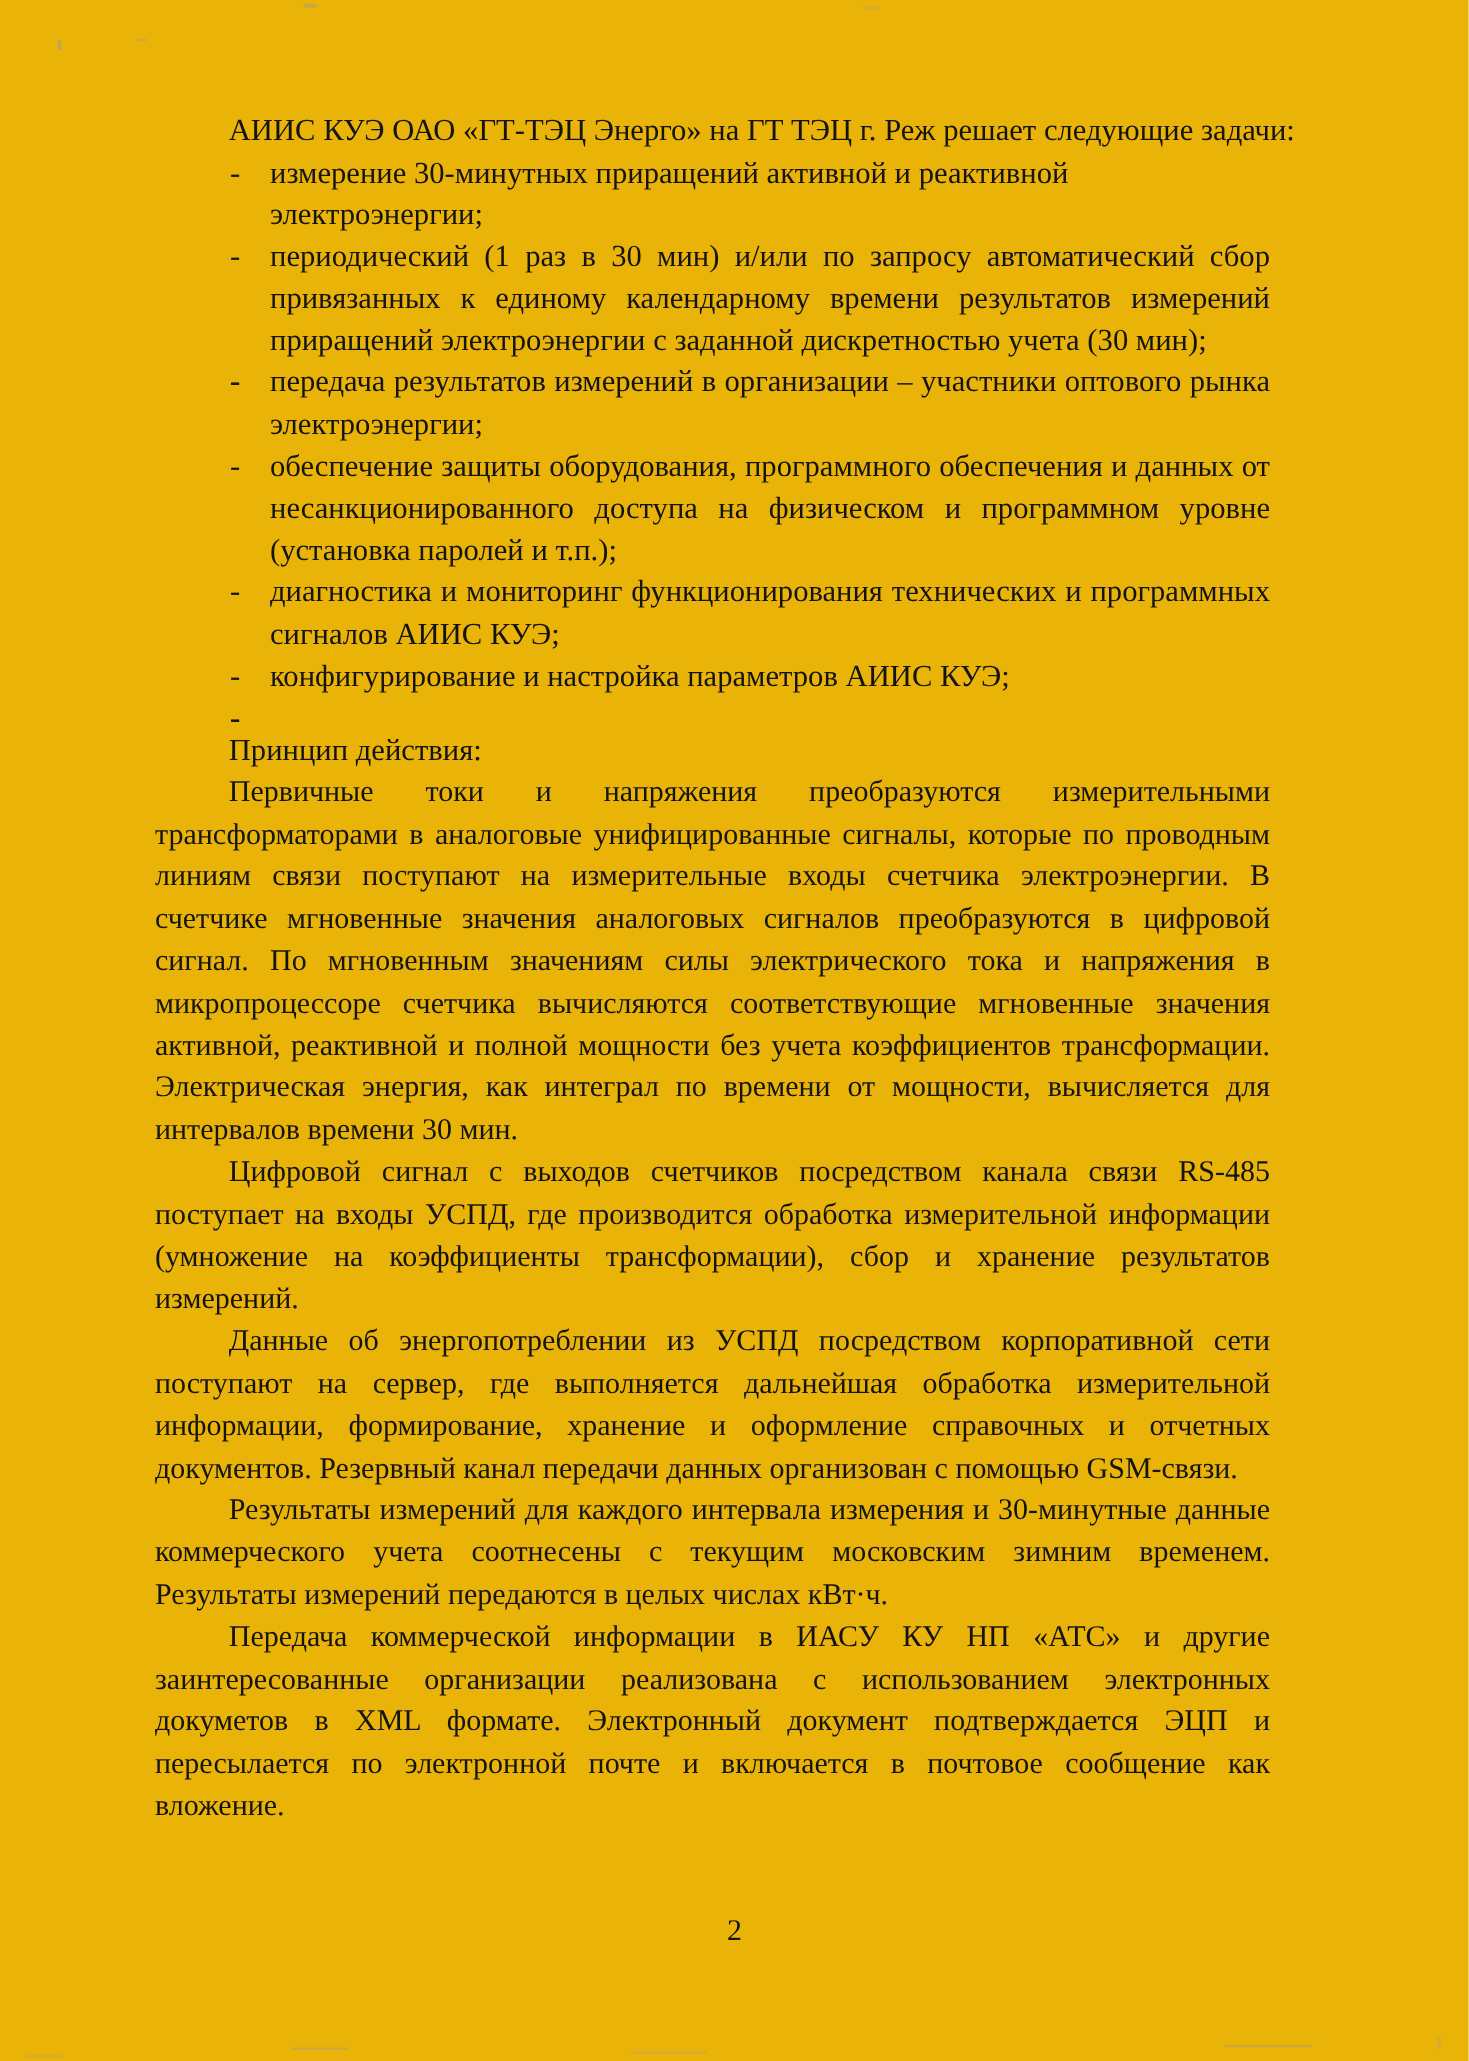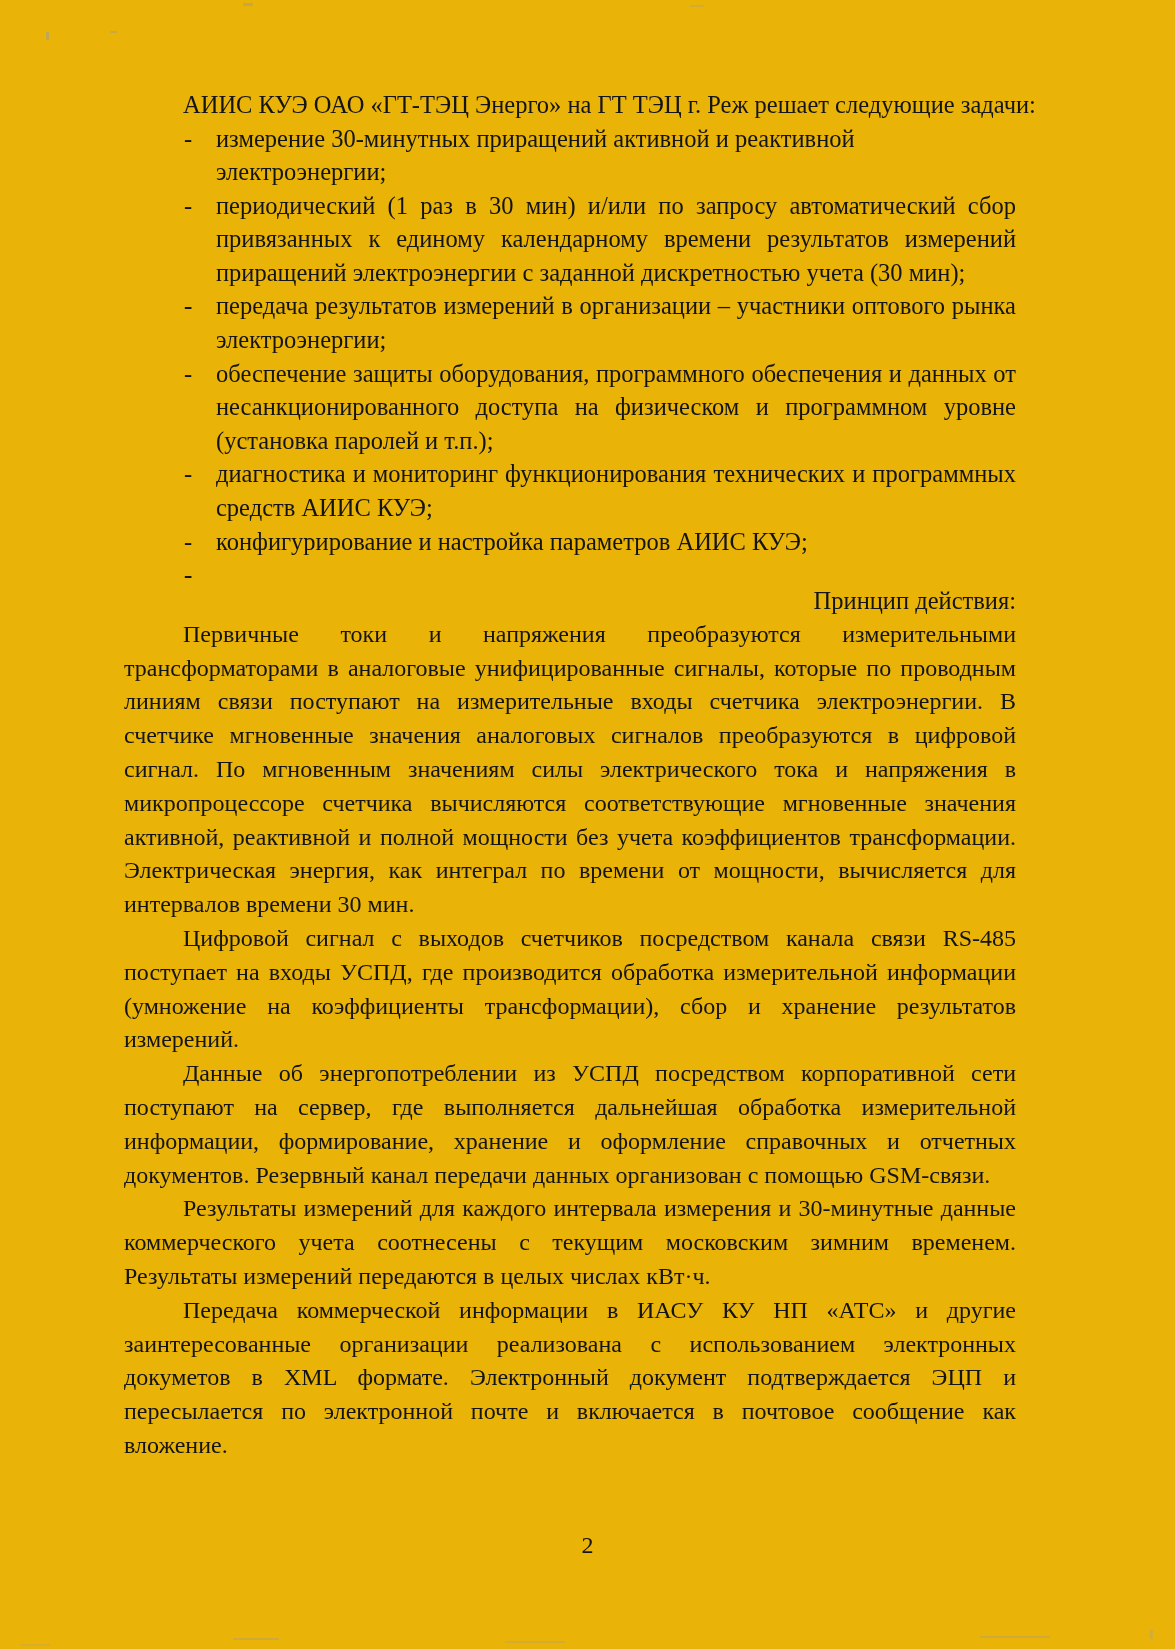--- a/index.html
+++ b/index.html
@@ -69,21 +69,21 @@
     top: 0;
     font-size: 24.5px;
     line-height: 33.6px;
   }
   ul.task-list li.nojust { text-align: left; }
 
   .section-head {
     font-size: 24.5px;
     line-height: 33.6px;
     margin: 26px 0 0 59px;
-    text-align: right;
+    text-align: left;
   }
 
   p.body {
     font-size: 24px;
     line-height: 33.8px;
     text-align: justify;
     text-justify: inter-word;
     text-indent: 59px;
     margin: 0;
     hyphens: none;
@@ -133,21 +133,21 @@
       <li>
         <span class="dash">-</span>
         <span>передача результатов измерений в организации – участники оптового рынка электроэнергии;</span>
       </li>
       <li>
         <span class="dash">-</span>
         <span>обеспечение защиты оборудования, программного обеспечения и данных от несанкционированного доступа на физическом и программном уровне (установка паролей и т.п.);</span>
       </li>
       <li>
         <span class="dash">-</span>
-        <span>диагностика и мониторинг функционирования технических и программных средств АИИС КУЭ;</span>
+        <span>диагностика и мониторинг функционирования технических и программных сигналов АИИС КУЭ;</span>
       </li>
       <li class="nojust">
         <span class="dash">-</span>
         <span>конфигурирование и настройка параметров АИИС КУЭ;</span>
       </li>
       <li class="nojust">
         <span class="dash">-</span>
       </li>
       <li class="nojust">
         <span class="dash">-</span>

